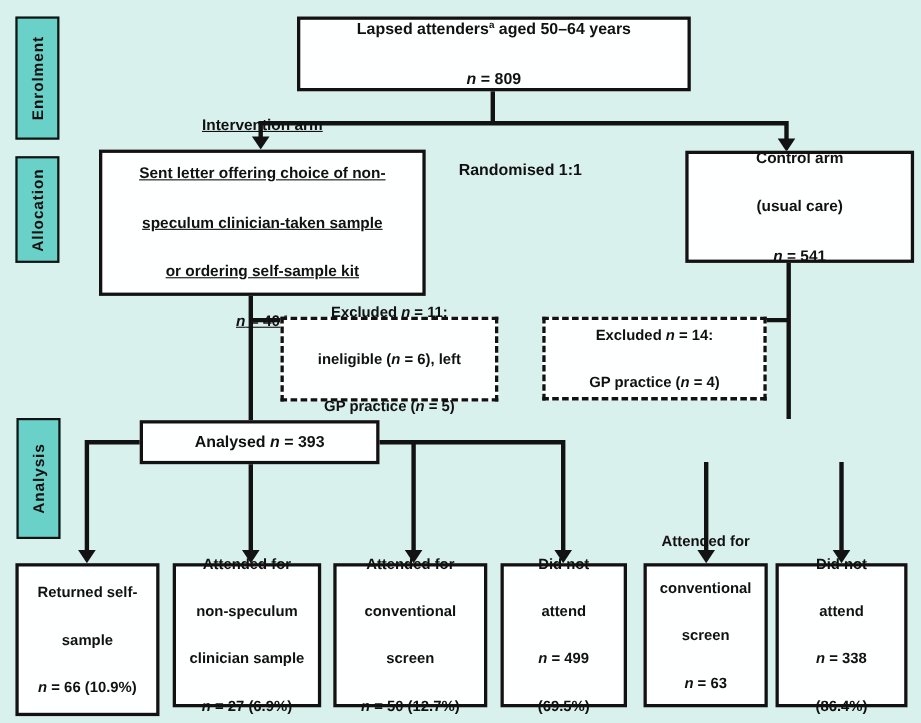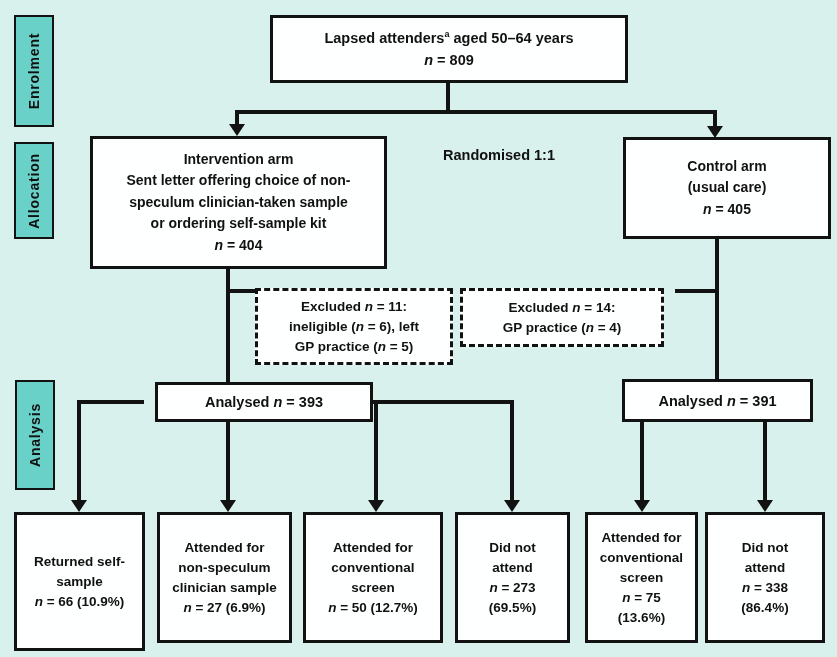--- a/index.html
+++ b/index.html
@@ -19,20 +19,21 @@
   .canvas{position:relative;width:837px;height:657px;overflow:hidden;}
   .lines{position:absolute;left:0;top:0;width:837px;height:657px;}
   .box{
     position:absolute;
     background:var(--box-fill);
     border:3px solid var(--line);
     display:flex;flex-direction:column;justify-content:center;align-items:center;
     text-align:center;
     font-size:13.5px;line-height:20px;
     z-index:2;
+    gap:23px;
   }
   .box.dashed{border:3px dashed var(--line);}
   .box .line{white-space:nowrap;}
   .big{font-size:14.5px;line-height:22px;}
   .mid{font-size:14px;line-height:21.5px;}
   .it{font-style:italic;}
   sup{font-size:0.62em;vertical-align:super;line-height:0;}
   .stage{
     position:absolute;
     background:var(--stage-fill);
@@ -42,21 +43,20 @@
   }
   .stage span{
     transform:rotate(-90deg);
     white-space:nowrap;
     font-size:14px;
     letter-spacing:0.8px;
   }
   .floating-label{
     position:absolute;
     font-size:14.5px;
-    text-align:center;
     z-index:2;
   }
 </style>
 </head>
 <body>
 
 <div class="canvas">
 
   <svg class="lines" viewBox="0 0 837 657" xmlns="http://www.w3.org/2000/svg">
     <g stroke="#121212" stroke-width="4" fill="none">
@@ -95,50 +95,47 @@
     <span>Analysis</span>
   </div>
 
   <div class="box big" style="left:270px;top:15px;width:358px;height:68px;">
     <div class="line"><span>Lapsed attenders</span><sup>a</sup><span> aged 50–64 years</span></div>
     <div class="line"><span class="it">n</span><span> = 809</span></div>
   </div>
 
   <div class="floating-label" style="left:417px;top:147px;width:164px;">Randomised 1:1</div>
 
-  <div class="box mid" style="left:90px;top:136px;width:297px;height:133px;">
+  <div class="box mid" style="left:90px;top:136px;width:297px;height:133px;text-decoration:underline;">
     <div class="line">Intervention arm</div>
     <div class="line">Sent letter offering choice of non-</div>
     <div class="line">speculum clinician-taken sample</div>
     <div class="line">or ordering self-sample kit</div>
     <div class="line"><span class="it">n</span><span> = 404</span></div>
   </div>
 
   <div class="box mid" style="left:623px;top:137px;width:208px;height:102px;">
     <div class="line">Control arm</div>
     <div class="line">(usual care)</div>
-    <div class="line"><span class="it">n</span><span> = 405</span></div>
+    <div class="line"><span class="it">n</span><span> = 541</span></div>
   </div>
 
   <div class="box dashed" style="left:255px;top:288px;width:198px;height:77px;">
     <div class="line"><span>Excluded </span><span class="it">n</span><span> = 11:</span></div>
     <div class="line"><span>ineligible (</span><span class="it">n</span><span> = 6), left</span></div>
     <div class="line"><span>GP practice (</span><span class="it">n</span><span> = 5)</span></div>
   </div>
 
-  <div class="box dashed" style="left:460px;top:288px;width:204px;height:59px;text-align:right;">
+  <div class="box dashed" style="left:493px;top:288px;width:204px;height:76px;text-align:right;">
     <div class="line"><span>Excluded </span><span class="it">n</span><span> = 14:</span></div>
     <div class="line"><span>GP practice (</span><span class="it">n</span><span> = 4)</span></div>
   </div>
 
-  <div class="box big" style="left:155px;top:382px;width:218px;height:40px;">
+  <div class="box big" style="left:127px;top:382px;width:218px;height:40px;">
     <div class="line"><span>Analysed </span><span class="it">n</span><span> = 393</span></div>
-  </div>
-  <div class="box big" style="left:622px;top:379px;width:191px;height:43px;">
-    <div class="line"><span>Analysed </span><span class="it">n</span><span> = 391</span></div>
   </div>
 
   <div class="box" style="left:14px;top:512px;width:131px;height:139px;">
     <div class="line">Returned self-</div>
     <div class="line">sample</div>
     <div class="line"><span class="it">n</span><span> = 66 (10.9%)</span></div>
   </div>
 
   <div class="box" style="left:157px;top:512px;width:135px;height:131px;">
     <div class="line">Attended for</div>
@@ -150,29 +147,29 @@
   <div class="box" style="left:303px;top:512px;width:140px;height:131px;">
     <div class="line">Attended for</div>
     <div class="line">conventional</div>
     <div class="line">screen</div>
     <div class="line"><span class="it">n</span><span> = 50 (12.7%)</span></div>
   </div>
 
   <div class="box" style="left:455px;top:512px;width:115px;height:131px;">
     <div class="line">Did not</div>
     <div class="line">attend</div>
-    <div class="line"><span class="it">n</span><span> = 273</span></div>
+    <div class="line"><span class="it">n</span><span> = 499</span></div>
     <div class="line">(69.5%)</div>
   </div>
 
   <div class="box" style="left:585px;top:512px;width:113px;height:131px;">
     <div class="line">Attended for</div>
     <div class="line">conventional</div>
     <div class="line">screen</div>
-    <div class="line"><span class="it">n</span><span> = 75</span></div>
+    <div class="line"><span class="it">n</span><span> = 63</span></div>
     <div class="line">(13.6%)</div>
   </div>
 
   <div class="box" style="left:705px;top:512px;width:120px;height:131px;">
     <div class="line">Did not</div>
     <div class="line">attend</div>
     <div class="line"><span class="it">n</span><span> = 338</span></div>
     <div class="line">(86.4%)</div>
   </div>
 

